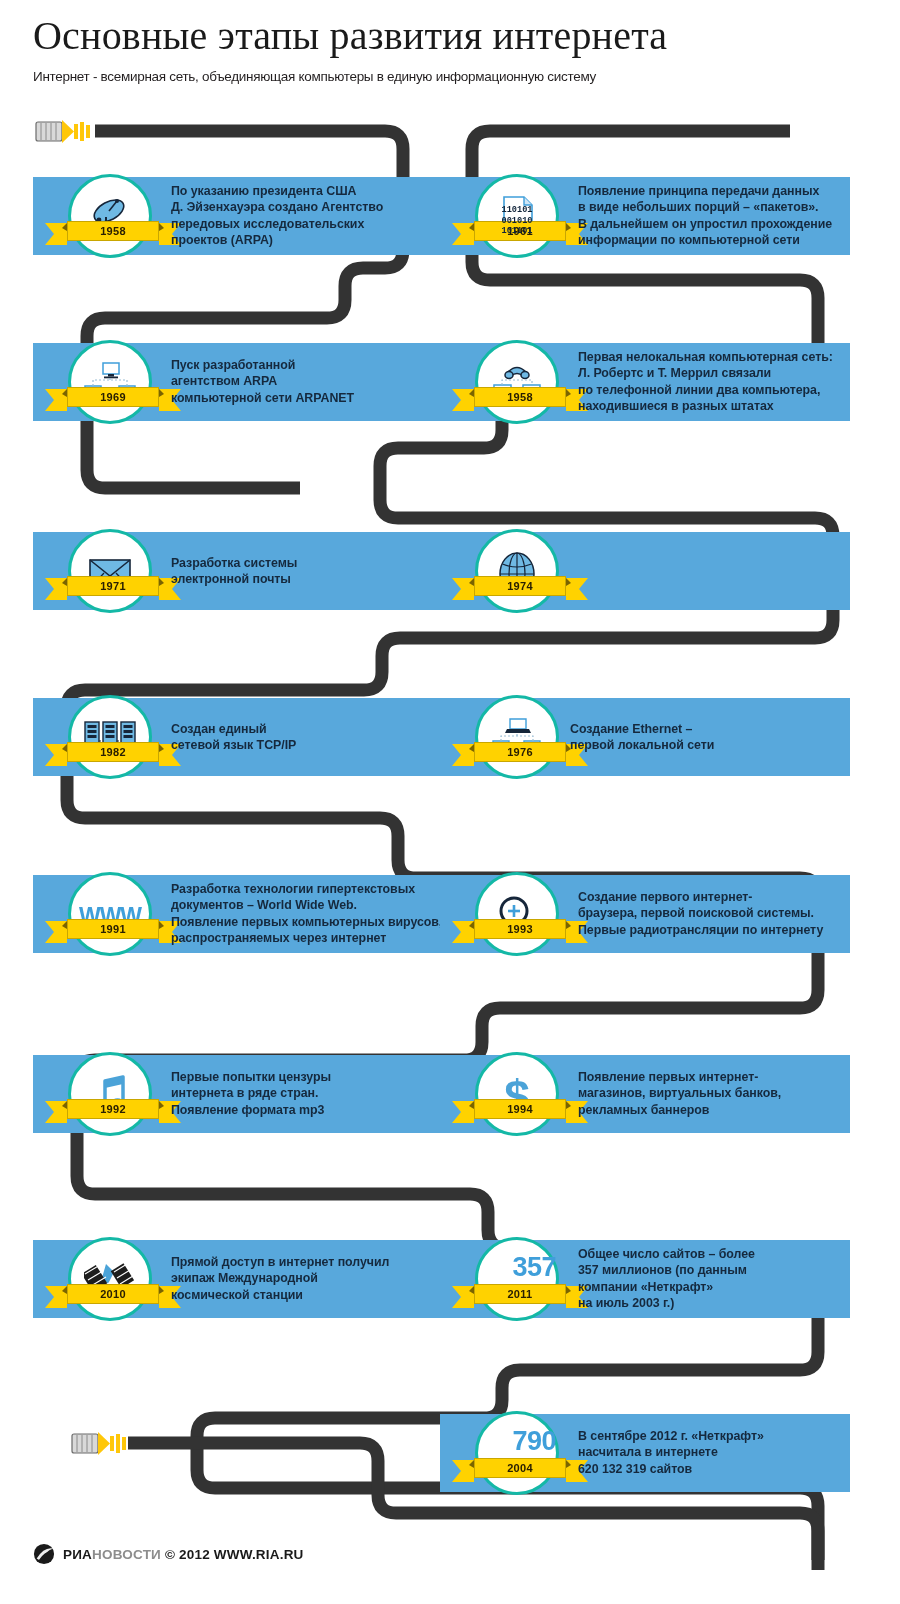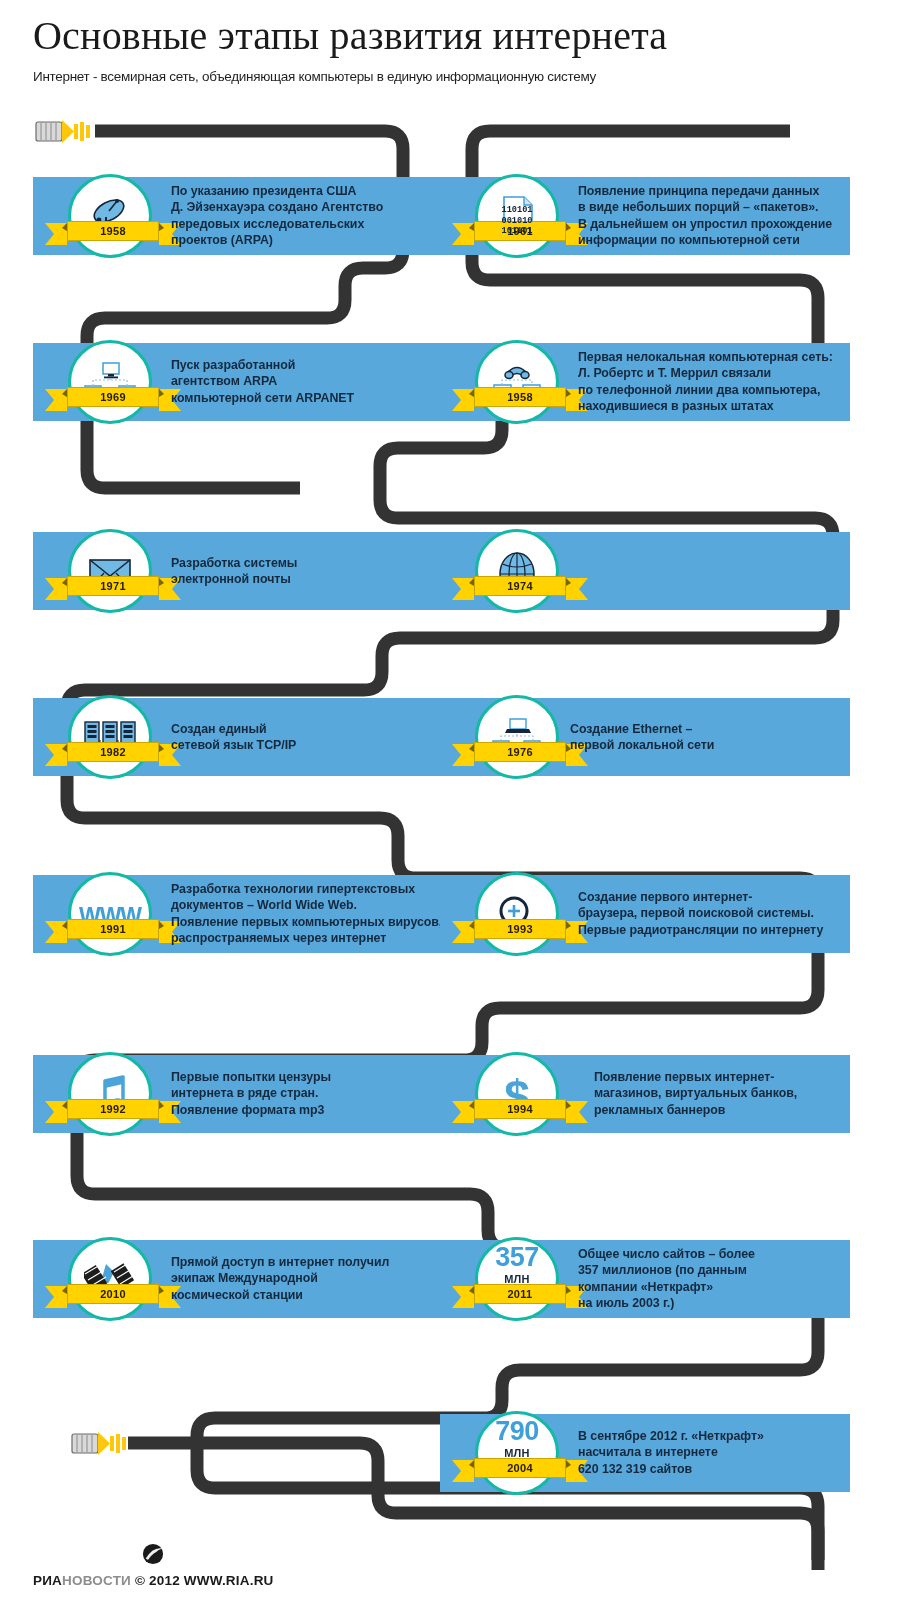--- a/index.html
+++ b/index.html
@@ -70,34 +70,34 @@
   
   .stat-num {
     font-size:27px; font-weight:700; color:#3f9fda;
     line-height:1; letter-spacing:-0.5px;
     font-family:"Liberation Sans", sans-serif;
   }
   .stat-unit {
     font-size:11px; font-weight:700; color:#15293e;
     margin-top:2px; letter-spacing:0.3px;
   }
-  .stat-wrap { position:absolute; top:4px; left:0; width:100%;
-    display:flex; flex-direction:column; align-items:center; }
+  .stat-wrap { position:absolute; top:14px; left:0; width:100%;
+    display:flex; flex-direction:column; align-items:flex-end; }
   .www-text {
     font-size:23px; font-weight:700; color:#3f9fda; letter-spacing:-1px;
     font-family:"Liberation Sans", sans-serif;
   }
   .binary {
     font-family:"Liberation Mono", monospace;
     font-size:8.6px; font-weight:700; color:#10243a; line-height:1.25;
     text-align:left;
   }
 
   
-  .footer { position:absolute; left:33px; top:1543px; display:flex; align-items:center; gap:8px;flex-direction:column; }
+  .footer { position:absolute; left:33px; top:1543px; display:flex; align-items:center; gap:8px; }
   .footer-logo { width:22px; height:22px; }
   .footer-text { font-size:13.5px; font-weight:700; letter-spacing:0.2px; }
   .footer-text .ria { color:#1a1a1a; }
   .footer-text .novosti { color:#8d8d8d; }
   .footer-text .rest { color:#1a1a1a; }
 </style>
 </head>
 <body>
 
 <div class="header">
@@ -530,21 +530,21 @@
         </svg>
       <svg class="tail-r" viewBox="0 0 26 24">
           <path d="M26,1 L4,1 L4,23 L26,23 L17,12 Z" fill="#ffd200"></path>
           <path d="M4,1 L4,9 L9,6 Z" fill="#7a6400"></path>
         </svg>
       <div class="center">
         <span class="year">1994</span>
       </div>
     </div>
   </div>
-  <div class="card-text" style="left:138px; right:6px;margin-left:16px;">Появление первых интернет-
+  <div class="card-text" style="left:138px; right:6px;">Появление первых интернет-
 магазинов, виртуальных банков,
 рекламных баннеров</div>
 </div>
 
 <div class="card" style="left:33px; top:1240px; width:817px;">
   <div class="band"></div>
   <div class="medallion" style="left:35px;">
     <div class="glyph">
       <svg width="52" height="42" viewBox="0 0 52 42">
         <path d="M22,4 L30,12 L24,24 L18,18 Z" fill="#4ba3d8"></path>

